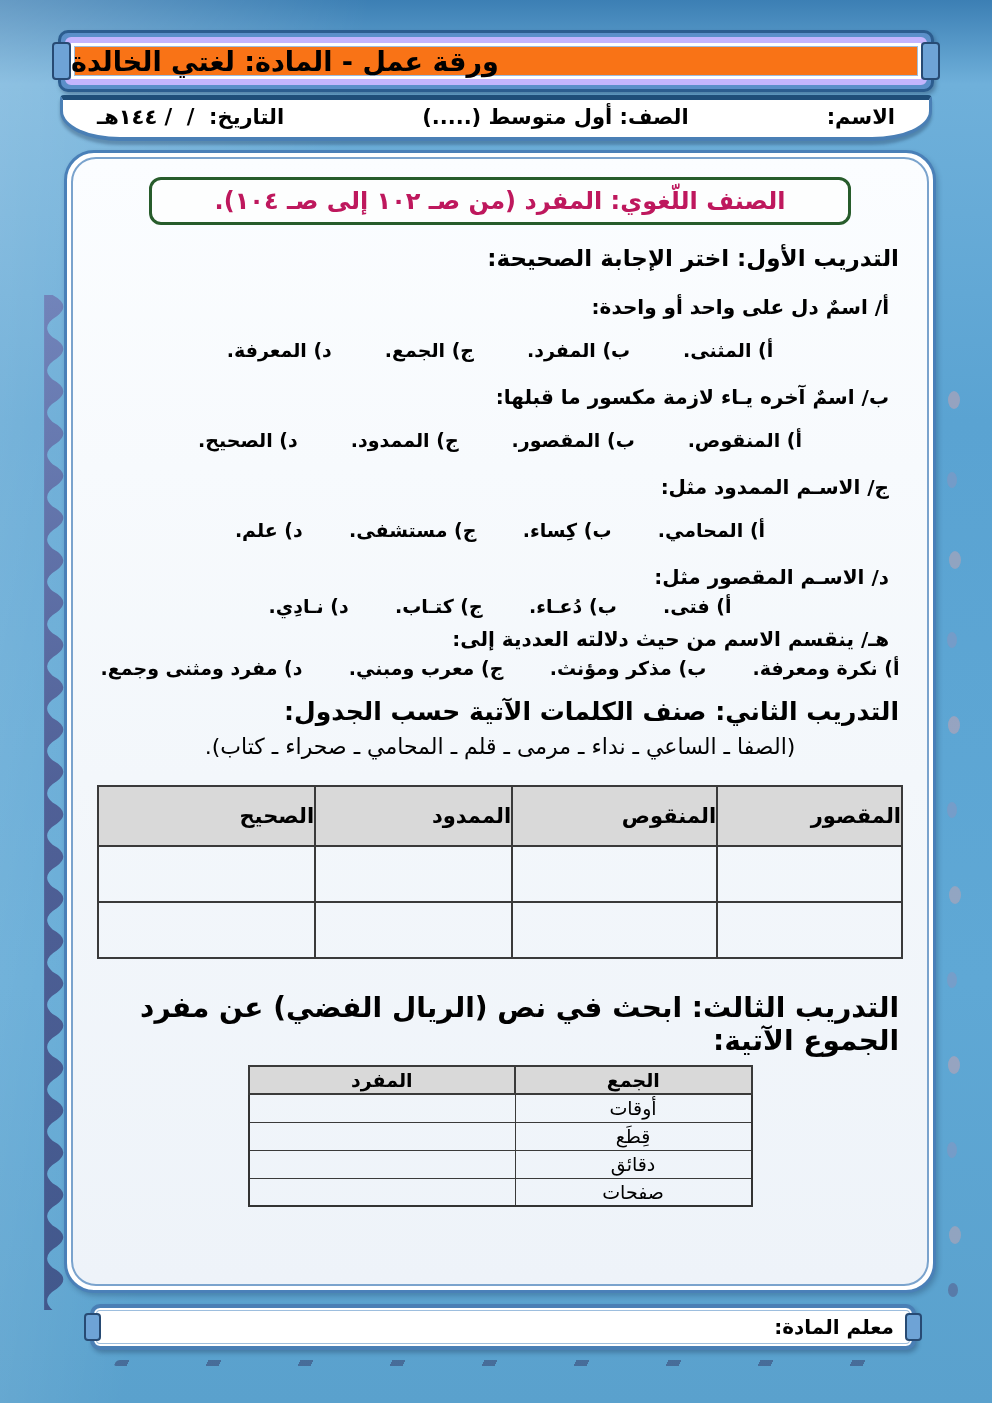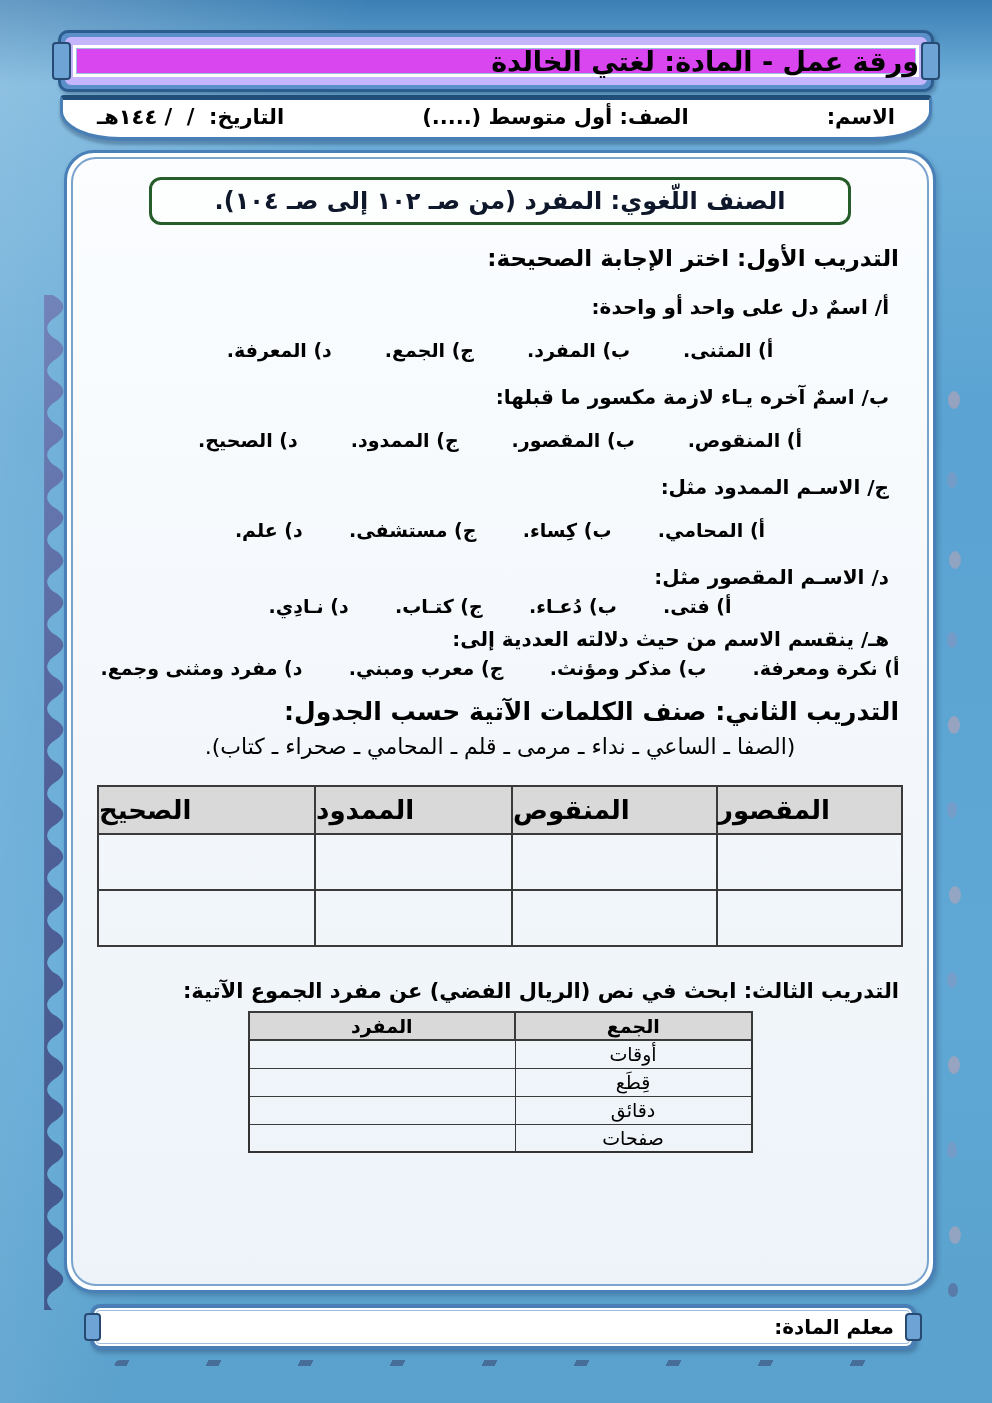--- a/index.html
+++ b/index.html
@@ -28,22 +28,22 @@
     background:#5b8fc9; border:3px solid #2c5d8f; border-radius:10px; padding:4px;
     box-shadow:2px 3px 4px rgba(20,40,70,0.35);
   }
   .header-banner::before, .header-banner::after {
     content:""; position:absolute; top:16%; bottom:16%; width:15px;
     background:#6ea3d6; border:2px solid #274a73; border-radius:4px; z-index:4;
   }
   .header-banner::before { left:-9px; }
   .header-banner::after  { right:-9px; }
   .header-banner .inner {
-    height:100%; background:#d946ef; border:8px solid #c4b5fd; border-radius:6px;
-    display:flex; align-items:center; justify-content:flex-end;
+    height:100%; background:#f97316; border:6px solid #c4b5fd; border-radius:6px;
+    display:flex; align-items:center; justify-content:flex-start;
     box-shadow:inset 0 0 0 3px #fff, inset 0 0 0 4px #9dbede;
   }
   .header-title { font-size:27px; font-weight:bold; color:#000; direction:rtl; letter-spacing:0.5px; }
 
   
   .info-bar {
     position:absolute; left:60px; right:60px; top:95px; height:46px; z-index:3;
     background:#fff; border-top:5px solid #1f4e79; border-bottom:4px solid #4a7fb5;
     border-left:3px solid #4a7fb5; border-right:3px solid #4a7fb5;
     border-radius:4px 4px 60px 60px / 4px 4px 30px 30px;
@@ -60,43 +60,43 @@
     box-shadow:2px 3px 5px rgba(20,40,70,0.25);
   }
   .main-inner {
     height:100%; border:2px solid #7aa3cd; border-radius:25px;
     background:linear-gradient(180deg,#fbfdff 0%, #f3f7fb 55%, #eef3f9 100%);
     padding:16px 24px; direction:rtl; overflow:hidden;
   }
 
   .lesson-box {
     width:87%; margin:2px auto 0; border:3px solid #275c2b; border-radius:12px;
-    padding:7px 10px; text-align:center; font-size:24px; font-weight:bold; color:#0f172a;
+    padding:7px 10px; text-align:center; font-size:24px; font-weight:bold; color:#be185d;
     background:#fdfefe;
   }
 
   .ex-title { margin:20px 4px 0; font-size:23px; font-weight:bold; }
   .q-prompt { margin:24px 14px 0; font-size:20px; font-weight:bold; }
   .q-options { margin:20px 0 0; text-align:center; font-size:19px; font-weight:bold; white-space:pre-wrap; }
   .q-prompt.tight { margin-top:10px; }
   .q-options.tight { margin-top:6px; }
 
   .ex2-title { margin:18px 4px 0; font-size:25px; font-weight:bold; }
   .ex2-words { margin:8px 0 0; text-align:center; font-size:22px; font-weight:normal; }
 
   table.classify {
     width:100%; margin-top:26px; border-collapse:collapse; direction:rtl;
   }
   table.classify th {
-    background:#d9d9d9; border:2px solid #3a3a3a; height:48px;
-    font-size:26px; font-weight:bold; text-align:left;
+    background:#d9d9d9; border:2px solid #3a3a3a; height:60px;
+    font-size:21px; font-weight:bold; text-align:right;
   }
   table.classify td { border:2px solid #3a3a3a; height:56px; }
 
-  .ex3-title { margin:32px 4px 0; font-size:21px; font-weight:bold; }
+  .ex3-title { margin:32px 4px 0; font-size:28px; font-weight:bold; }
 
   table.plurals {
     width:505px; margin:8px auto 0; border-collapse:collapse; direction:rtl; border:2px solid #333;
   }
   table.plurals th {
     background:#d9d9d9; border:2px solid #3a3a3a; height:28px;
     font-size:19px; font-weight:bold; text-align:center;margin-left:16px;
   }
   table.plurals td {
     border:1px solid #3a3a3a; height:28px; font-size:19px; text-align:center; color:#000;

